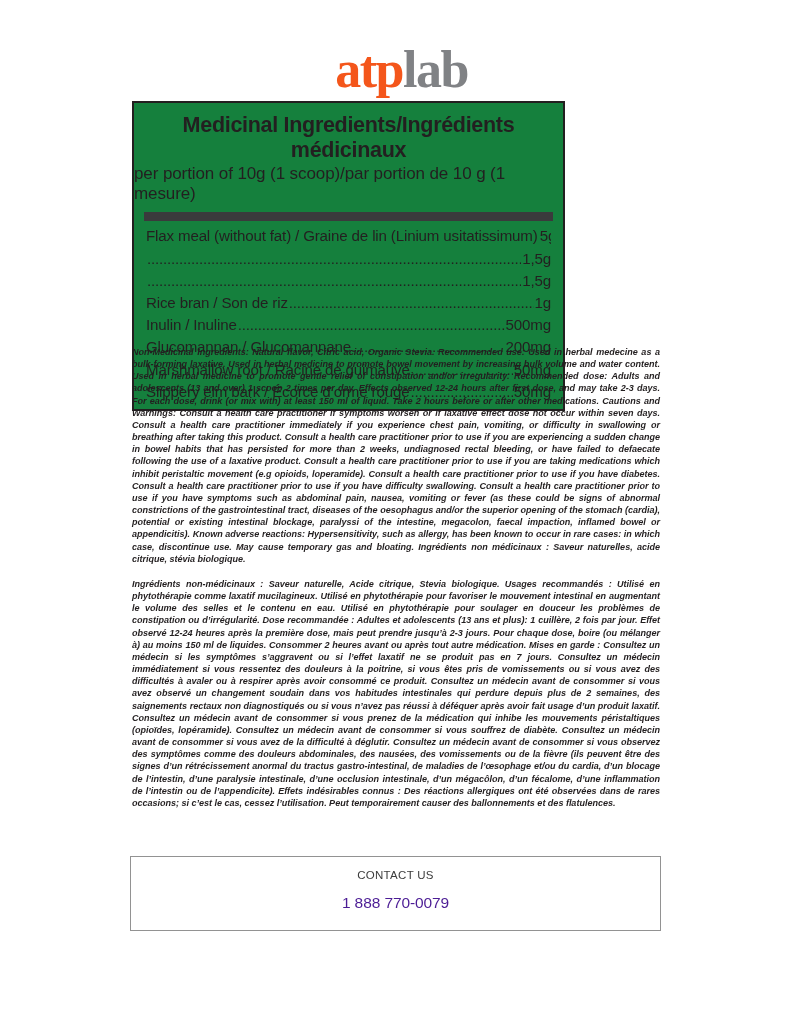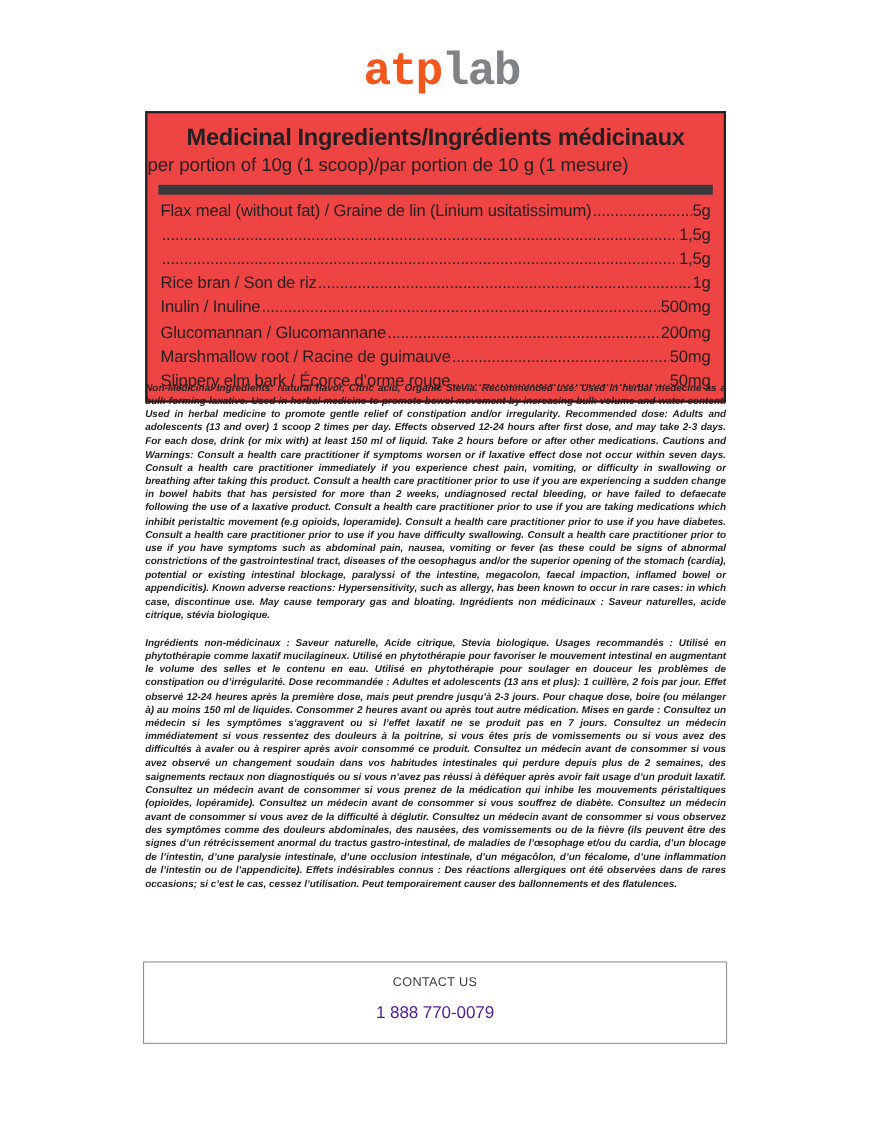--- a/index.html
+++ b/index.html
@@ -24,39 +24,39 @@
   
   .logo-wrap {
     position: absolute;
     top: 44px;
     left: 0;
     width: 791px;
     text-align: center;
   }
   .logo {
     display: inline-block;
-    font-family: Liberation Mono, monospace;
-    font-size: 42px;
+    font-family: Liberation Serif, serif;
+    font-size: 52px;
     font-weight: 700;
     letter-spacing: -1.5px;
     line-height: 1;
     margin-left: 12px;
   }
   .logo .atp { color: #f4561b; }
   .logo .lab { color: #808285; }
 
   
   .med-box {
     position: absolute;
     top: 101px;
     left: 132px;
-    width: 528px;
+    width: 433px;
     box-sizing: border-box;
     border: 2px solid #231f20;
-    background: #ef4444;
+    background: #15803d;
     padding: 10px 0 6px 0;
   }
   .med-title {
     text-align: center;
     font-size: 21.5px;
     font-weight: 700;
     letter-spacing: -0.3px;
     line-height: 1.15;
     padding: 0 8px;
   }
@@ -111,21 +111,21 @@
     -webkit-font-smoothing: none;
   }
   .legal b { font-weight: 800; }
   #legal-en { top: 346px; }
   #legal-fr { top: 578px; }
 
   
   .contact-box {
     position: absolute;
     left: 130px;
-    top: 874px;
+    top: 856px;
     width: 531px;
     box-sizing: border-box;
     border: 1px solid #929292;
     background: #ffffff;
     padding: 12px 0 16px 0;
     text-align: center;
   }
   .contact-head {
     font-size: 11.5px;
     color: #3c3c3c;

